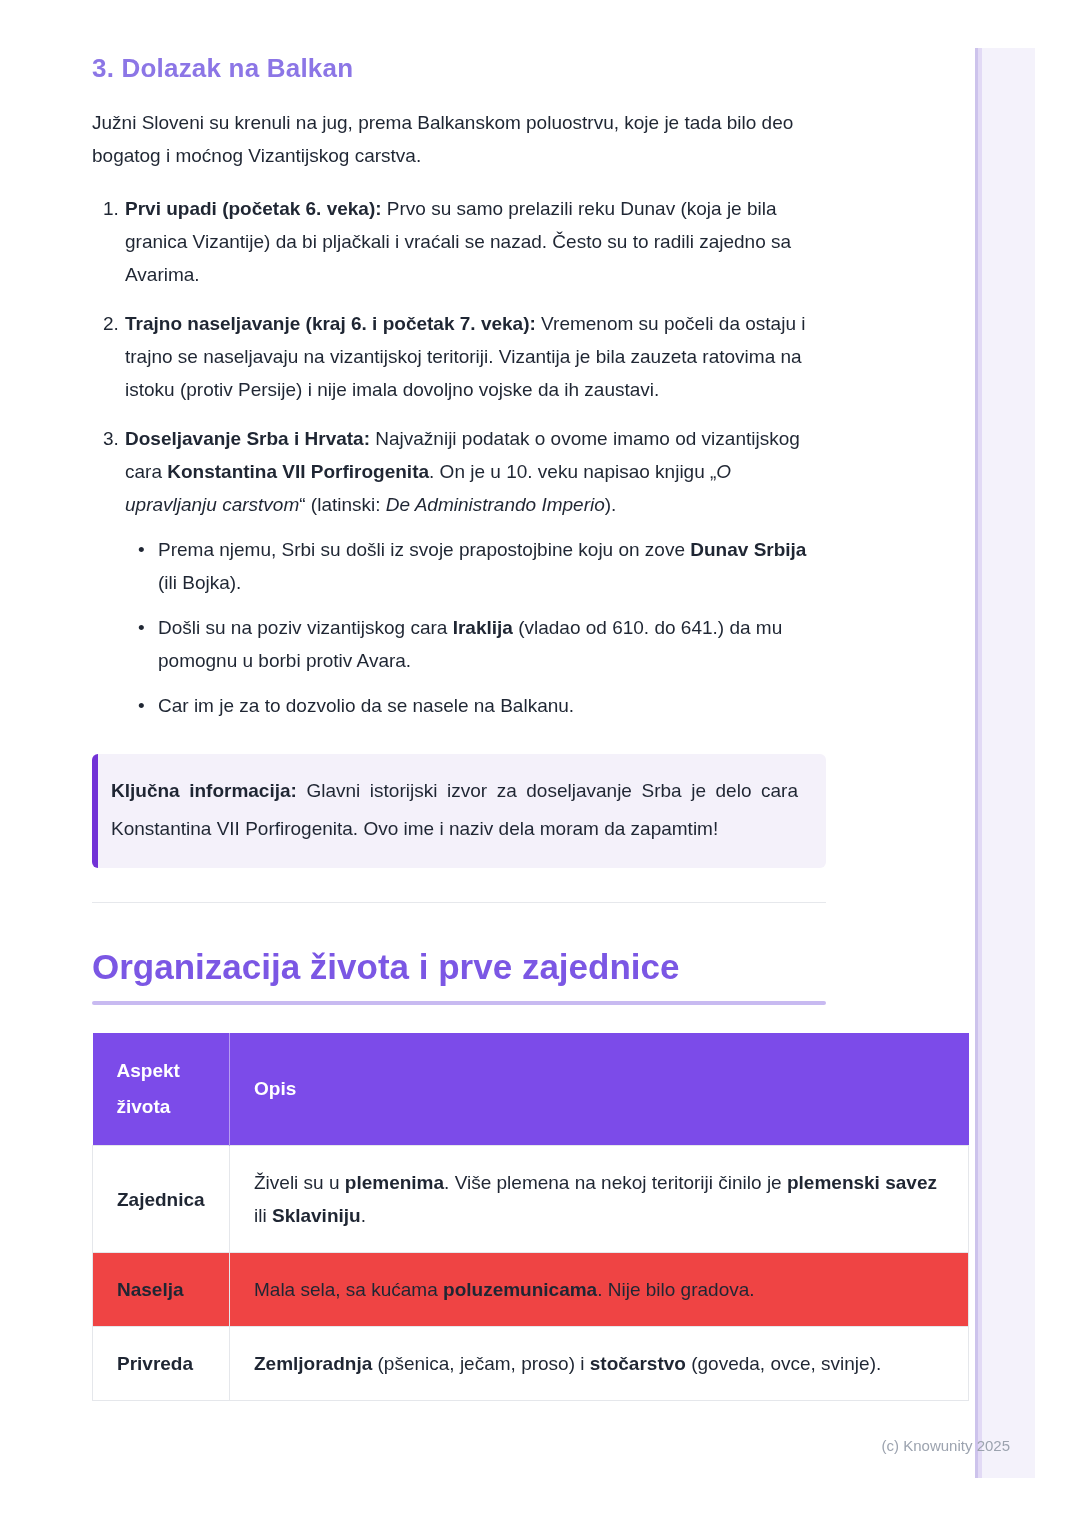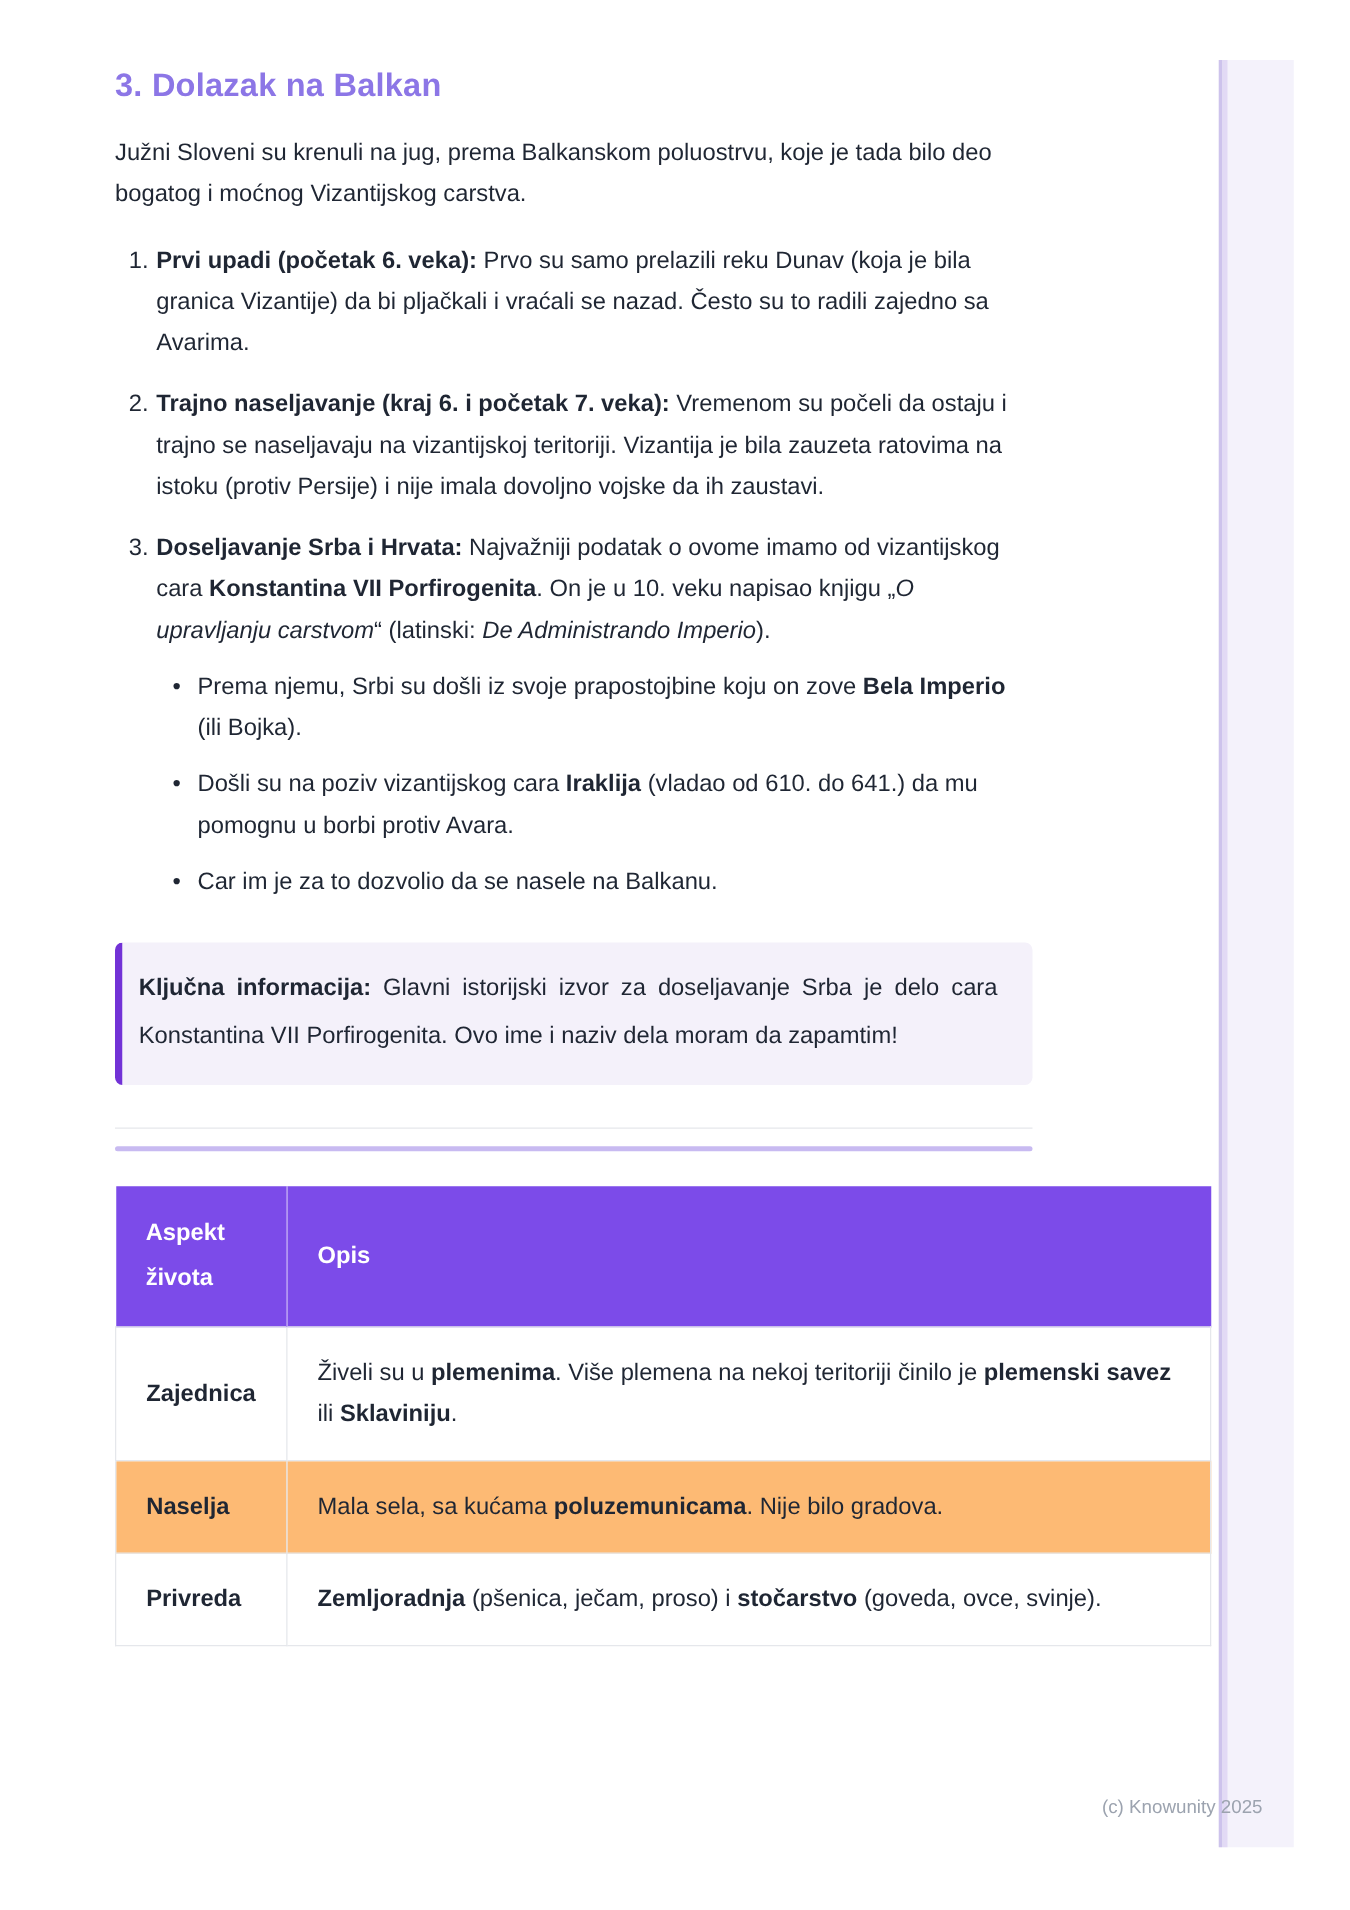--- a/index.html
+++ b/index.html
@@ -99,21 +99,21 @@
     border: none;
   }
   .aspects-table th + th { border-left: 1px solid rgba(255,255,255,0.45); }
   .aspects-table td {
     border: 1px solid #E5E7EB;
     vertical-align: middle;
     padding: 20px 24px;
     line-height: 33px;
     background: #ffffff;
   }
-  .aspects-table tr.alt td { background: #fdba74; }
+  .aspects-table tr.alt td { background: #ef4444; }
   .aspect-cell { font-weight: 700; }
   .copyright {
     position: absolute;
     top: 1437px; right: 70px;
     font-size: 15px;
     color: #9CA3AF;
     z-index: 3;
   }
   .seg-b { font-weight: 700; }
   .seg-i { font-style: italic; }
@@ -141,38 +141,39 @@
       </li>
       <li class="num-item">
         <span class="num-marker">3.</span>
         <span class="num-text"><span class="seg-b">Doseljavanje Srba i Hrvata:</span><span> Najvažniji podatak o ovome imamo od vizantijskog cara </span><span class="seg-b">Konstantina VII Porfirogenita</span><span>. On je u 10. veku napisao knjigu „</span><span class="seg-i">O upravljanju carstvom</span><span>“ (latinski: </span><span class="seg-i">De Administrando Imperio</span><span>).</span></span>
       </li>
     </ol>
 
     <ul class="bullet-list">
       <li class="bullet-item">
         <span class="bullet-marker">•</span>
-        <span class="bullet-text"><span>Prema njemu, Srbi su došli iz svoje prapostojbine koju on zove </span><span class="seg-b">Bela Imperio</span><span> (ili Bojka).</span></span>
+        <span class="bullet-text"><span>Prema njemu, Srbi su došli iz svoje prapostojbine koju on zove </span><span class="seg-b">Dunav Srbija</span><span> (ili Bojka).</span></span>
       </li>
       <li class="bullet-item">
         <span class="bullet-marker">•</span>
         <span class="bullet-text"><span>Došli su na poziv vizantijskog cara </span><span class="seg-b">Iraklija</span><span> (vladao od 610. do 641.) da mu pomognu u borbi protiv Avara.</span></span>
       </li>
       <li class="bullet-item">
         <span class="bullet-marker">•</span>
         <span class="bullet-text"><span>Car im je za to dozvolio da se nasele na Balkanu.</span></span>
       </li>
     </ul>
 
     <aside class="callout">
       <p class="callout-text"><span class="seg-b">Ključna informacija:</span><span> Glavni istorijski izvor za doseljavanje Srba je delo cara Konstantina VII Porfirogenita. Ovo ime i naziv dela moram da zapamtim!</span></p>
     </aside>
 
     <hr class="divider">
 
+    <h1 class="h1-title">Organizacija života i prve zajednice</h1>
     <div class="h1-underline"></div>
 
 
     <table class="aspects-table">
       <colgroup>
           <col class="c1">
           <col>
         </colgroup>
       <thead>
         <tr>

